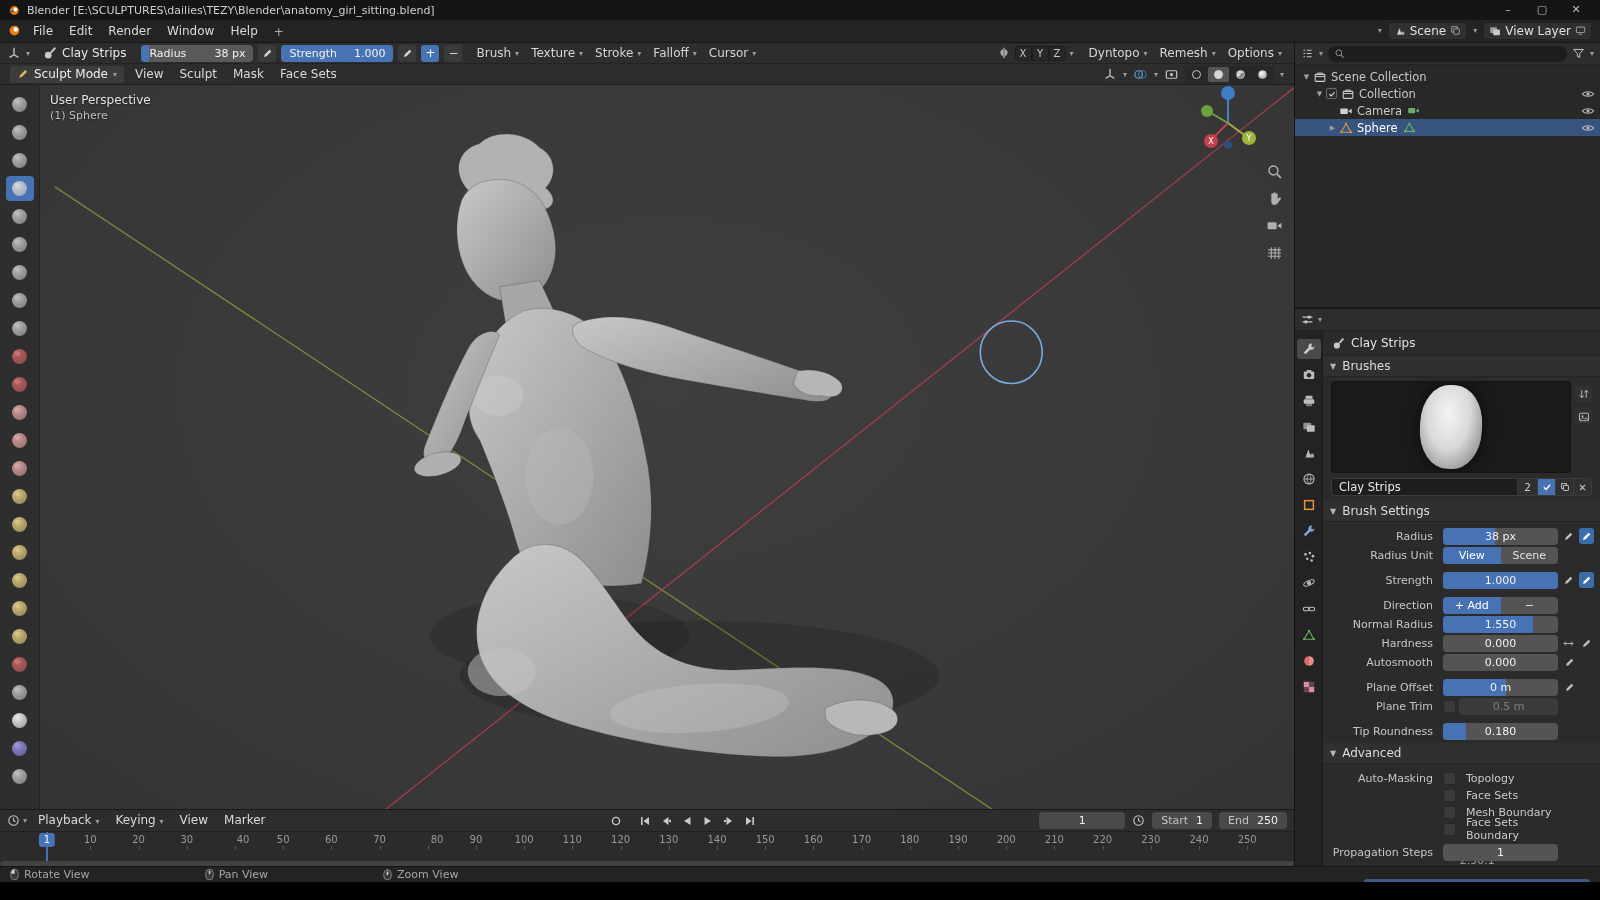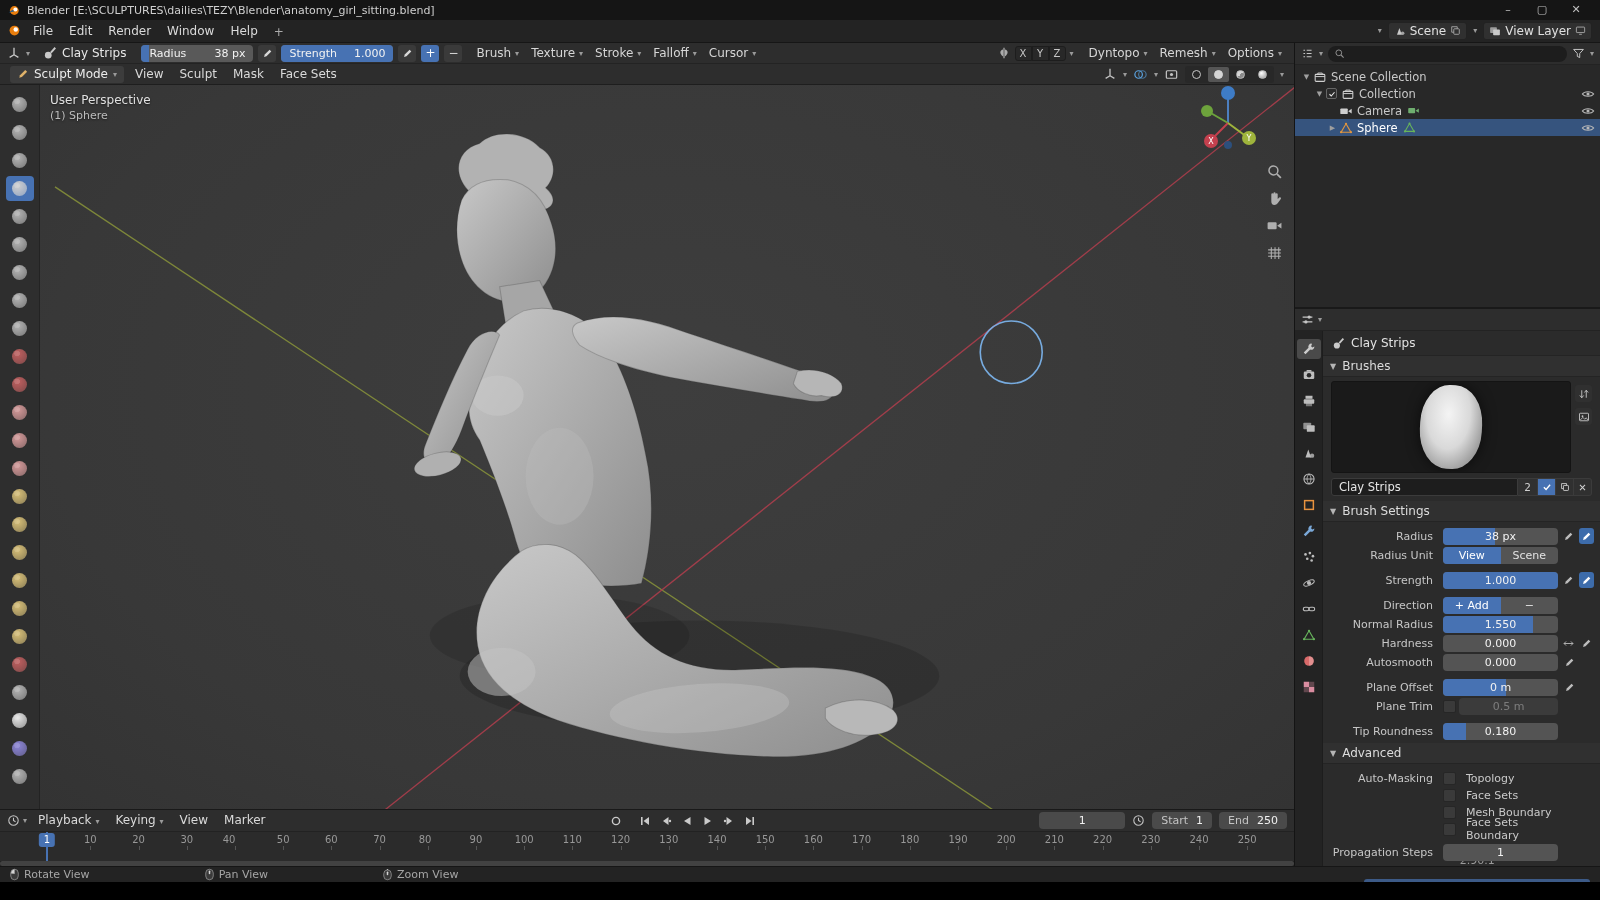--- a/index.html
+++ b/index.html
@@ -605,29 +605,29 @@
             </div>
           </div>
         </div>
         <div class="tl-body" id="tl-body">
             <span class="tick" style="left:90.38px">10</span>
             <span class="tick-mark" style="left:90.38px"></span>
             <span class="tick" style="left:138.58px">20</span>
             <span class="tick-mark" style="left:138.58px"></span>
             <span class="tick" style="left:186.78px">30</span>
             <span class="tick-mark" style="left:186.78px"></span>
-            <span class="tick" style="left:229px">40</span>
+            <span class="tick" style="left:243px">40</span>
             <span class="tick-mark" style="left:234.98000000000002px"></span>
             <span class="tick" style="left:283.18px">50</span>
             <span class="tick-mark" style="left:283.18px"></span>
             <span class="tick" style="left:331.38px">60</span>
             <span class="tick-mark" style="left:331.38px"></span>
             <span class="tick" style="left:379.58000000000004px">70</span>
             <span class="tick-mark" style="left:379.58000000000004px"></span>
-            <span class="tick" style="left:425px">80</span>
+            <span class="tick" style="left:437px">80</span>
             <span class="tick-mark" style="left:427.78000000000003px"></span>
             <span class="tick" style="left:475.98px">90</span>
             <span class="tick-mark" style="left:475.98px"></span>
             <span class="tick" style="left:524.1800000000001px">100</span>
             <span class="tick-mark" style="left:524.1800000000001px"></span>
             <span class="tick" style="left:572.38px">110</span>
             <span class="tick-mark" style="left:572.38px"></span>
             <span class="tick" style="left:620.58px">120</span>
             <span class="tick-mark" style="left:620.58px"></span>
             <span class="tick" style="left:668.7800000000001px">130</span>

